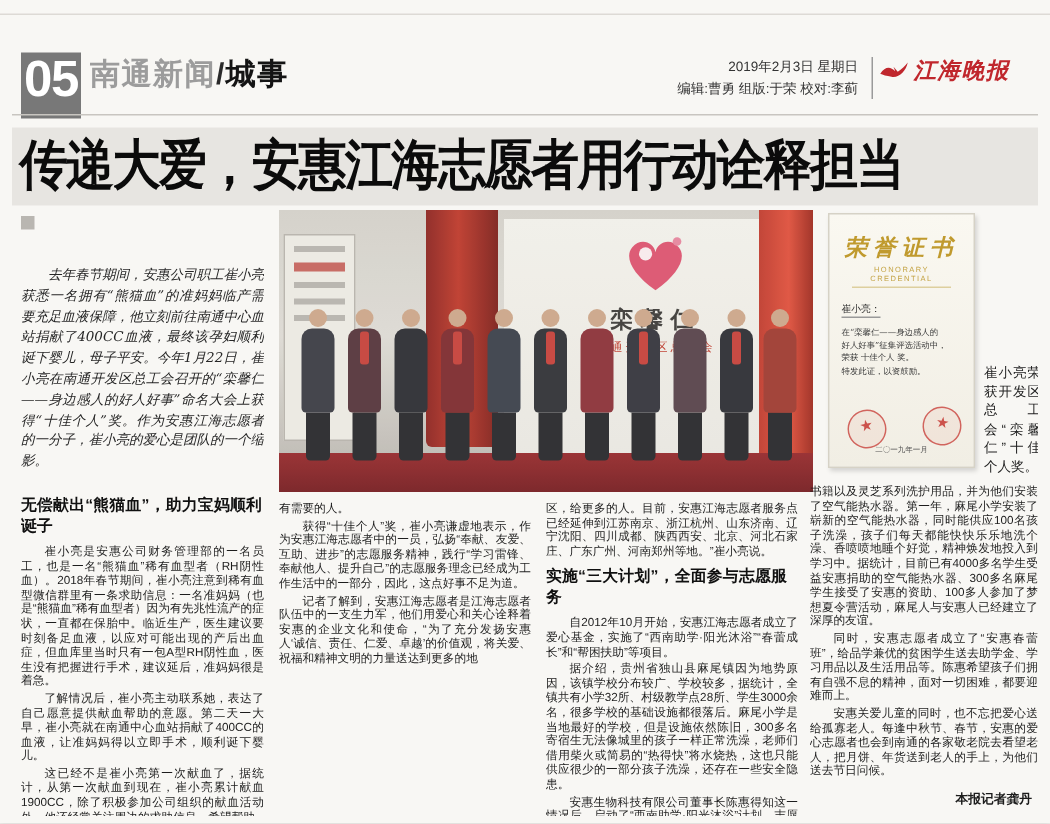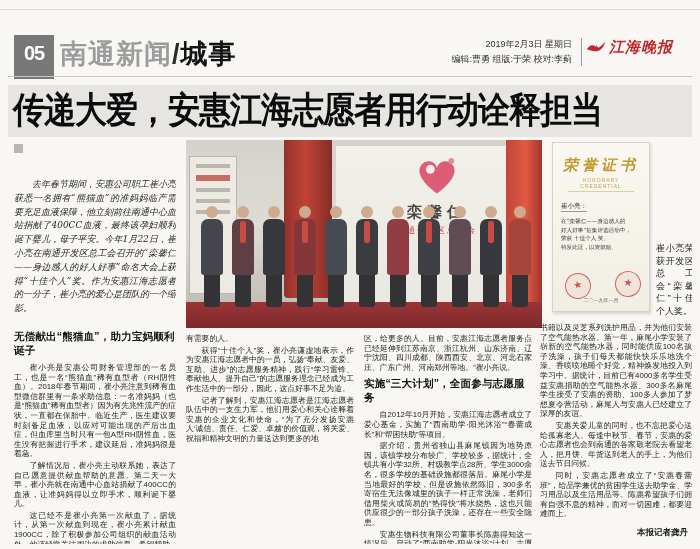--- a/index.html
+++ b/index.html
@@ -7,24 +7,24 @@
     position:relative; width:700px; height:549px; margin:0 auto;
     background:#f8f7f4; overflow:hidden;
     font-family:"Liberation Sans", sans-serif; color:#1c1c1c;
     box-shadow:0 0 4px rgba(0,0,0,.25);
   }
   .topline { position:absolute; left:0; right:0; top:9px; height:1px; background:#dddad5; }
 
   
   .pagenum {
     position:absolute; left:14px; top:35px; width:40px; height:44px;
-    background:#787878; color:#fff; font-size:20px; font-weight:bold;
+    background:#787878; color:#fff; font-size:34px; font-weight:bold;
     text-align:center; line-height:36px; letter-spacing:-1px;
   }
-  .section { position:absolute; left:60px; top:36px; font-size:27px; font-weight:900; letter-spacing:1px; white-space:nowrap; }
+  .section { position:absolute; left:60px; top:36px; font-size:20px; font-weight:900; letter-spacing:1px; white-space:nowrap; }
   .sec-main { color:#9c9c9c; }
   .sec-div  { color:#2a2a2a; font-weight:900; }
   .sec-sub  { color:#141414; }
   .meta { position:absolute; right:128px; top:37px; text-align:right; font-size:9px; line-height:15px; color:#333; }
   .meta-divider { position:absolute; right:118px; top:38px; height:28px; width:1px; background:#9a9a9a; }
   .masthead { position:absolute; right:12px; top:38px; width:102px; display:flex; align-items:center; gap:3px; }
   .masthead .name { color:#c0272d; font-size:15px; font-weight:bold; font-style:italic; font-family:"DejaVu Serif", serif; white-space:nowrap; letter-spacing:1px; }
   .swoosh { width:20px; height:15px; flex:0 0 auto; }
   .header-rule { position:absolute; left:8px; right:8px; top:76px; height:1px; background:#c8c5c0; }
 
@@ -258,18 +258,18 @@
         <div>荣获 十佳个人 奖。</div>
         <div>特发此证，以资鼓励。</div>
       </div>
       <div class="seal seal-left">★</div>
       <div class="seal seal-right">★</div>
       <div class="cert-date">二〇一九年一月</div>
     </div>
     <div class="cert-caption">崔小亮荣获开发区总工会“栾馨仁”十佳个人奖。</div>
     <div class="col4-body bodytext">
       <p class="cont">书籍以及灵芝系列洗护用品，并为他们安装了空气能热水器。第一年，麻尾小学安装了崭新的空气能热水器，同时能供应100名孩子洗澡，孩子们每天都能快快乐乐地洗个澡、香喷喷地睡个好觉，精神焕发地投入到学习中。据统计，目前已有4000多名学生受益安惠捐助的空气能热水器、300多名麻尾学生接受了安惠的资助、100多人参加了梦想夏令营活动，麻尾人与安惠人已经建立了深厚的友谊。</p>
+      <p>同时，安惠志愿者成立了“安惠春蕾班”，给品学兼优的贫困学生送去助学金、学习用品以及生活用品等。陈惠希望孩子们拥有自强不息的精神，面对一切困难，都要迎难而上。</p>
       <p>安惠关爱儿童的同时，也不忘把爱心送给孤寡老人。每逢中秋节、春节，安惠的爱心志愿者也会到南通的各家敬老院去看望老人，把月饼、年货送到老人的手上，为他们送去节日问候。</p>
-      <p>同时，安惠志愿者成立了“安惠春蕾班”，给品学兼优的贫困学生送去助学金、学习用品以及生活用品等。陈惠希望孩子们拥有自强不息的精神，面对一切困难，都要迎难而上。</p>
       <div class="byline">本报记者龚丹</div>
     </div>
   </div>
 </div>
 
 </body></html>

